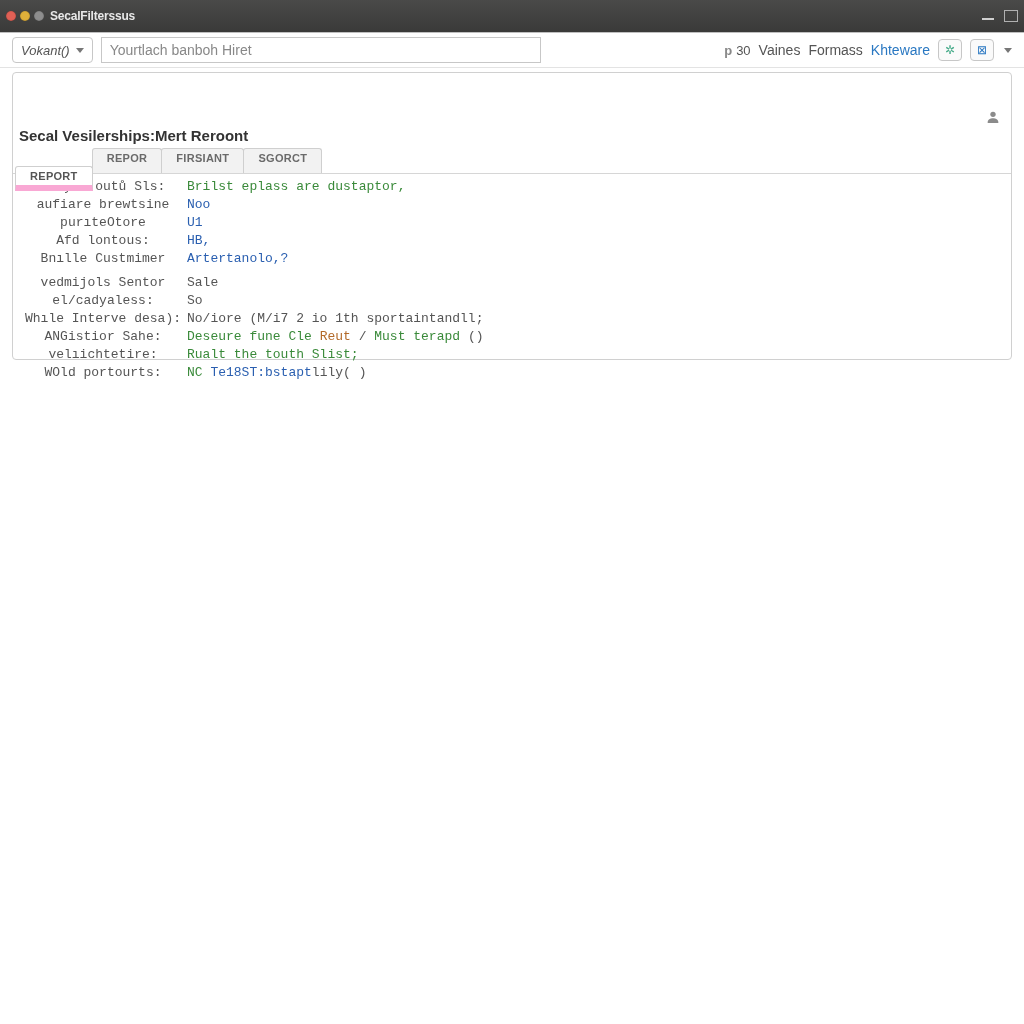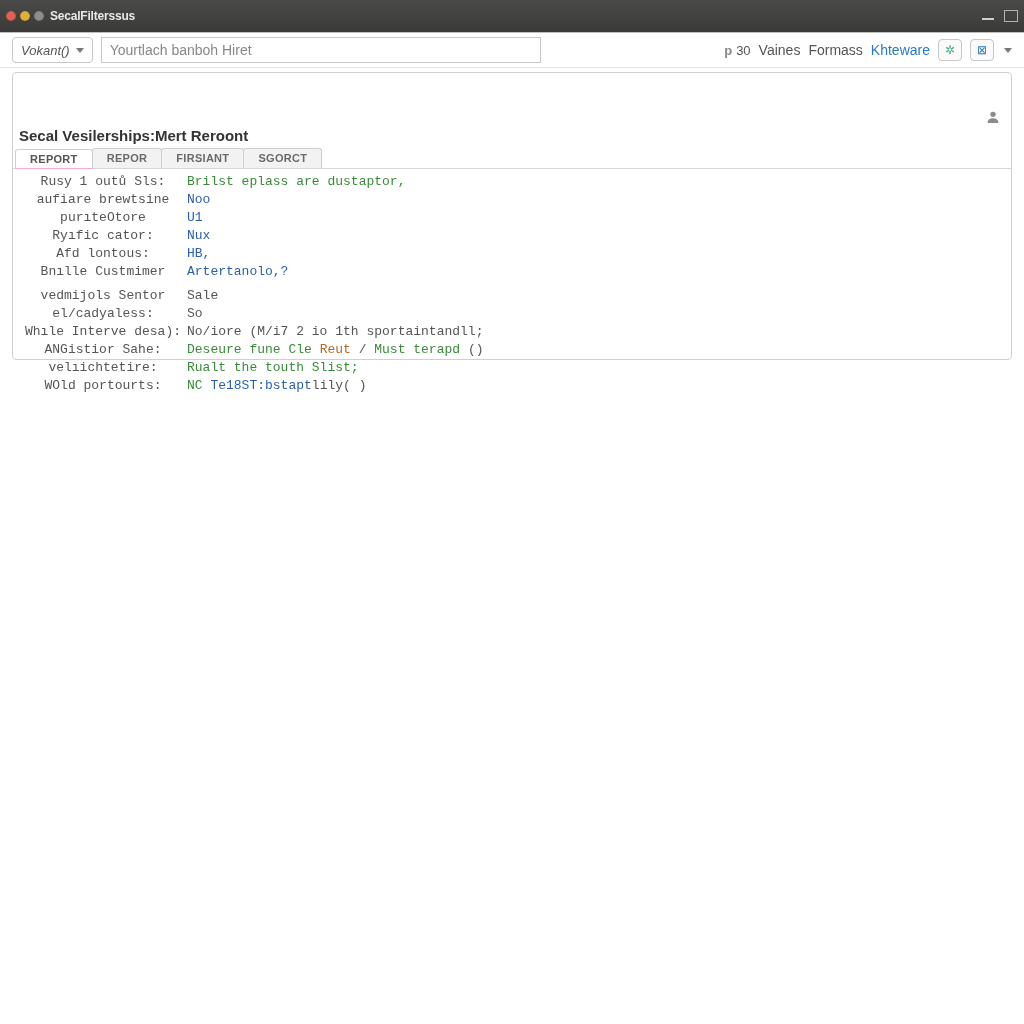--- a/index.html
+++ b/index.html
@@ -94,21 +94,21 @@
     padding:3px 14px;
     font-size:11px;
     font-weight:700;
     letter-spacing:.3px;
     color:#6a6a6a;
     background:#f2f2f2;
     margin-right:-1px;
     border-top-left-radius:3px;
     border-top-right-radius:3px;
   }
-  .tab.active { background:#fff; color:#555; position:relative; top:1px; border-bottom:1px solid #f9a8d4;}
+  .tab.active { background:#fff; color:#555; position:relative; top:18px; border-bottom:6px solid #f9a8d4;}
 
   .userchip {
     position:absolute; right:10px; top:36px;
     color:#8b8b8b;
   }
   .userchip svg { width:16px; height:16px; }
 
   .kv { padding:4px 6px 6px 6px; font-family: Menlo, Consolas, "Liberation Mono", monospace; font-size:13px; line-height:18px; color:#333;text-align:center; }
   .row { display:flex; }
   .key { width:168px; color:#555; white-space:pre; }
@@ -183,24 +183,20 @@
       </div>
       <div class="row">
         <div class="key">aufiare brewtsine</div>
         <div class="val"><span class="blue">Noo</span></div>
       </div>
       <div class="row">
         <div class="key">purıteOtore</div>
         <div class="val"><span class="blue">U1</span></div>
       </div>
       <div class="row">
-        <div class="key">Ryıfic cator:</div>
-        <div class="val"><span class="blue">Nux</span></div>
-      </div>
-      <div class="row">
         <div class="key">Afd lontous:</div>
         <div class="val"><span class="blue">HB,</span></div>
       </div>
       <div class="row">
         <div class="key">Bnılle Custmimer</div>
         <div class="val"><span class="blue">Artertanolo,?</span></div>
       </div>
       <div class="spacer-row"></div>
       <div class="row">
         <div class="key">vedmijols Sentor</div>

